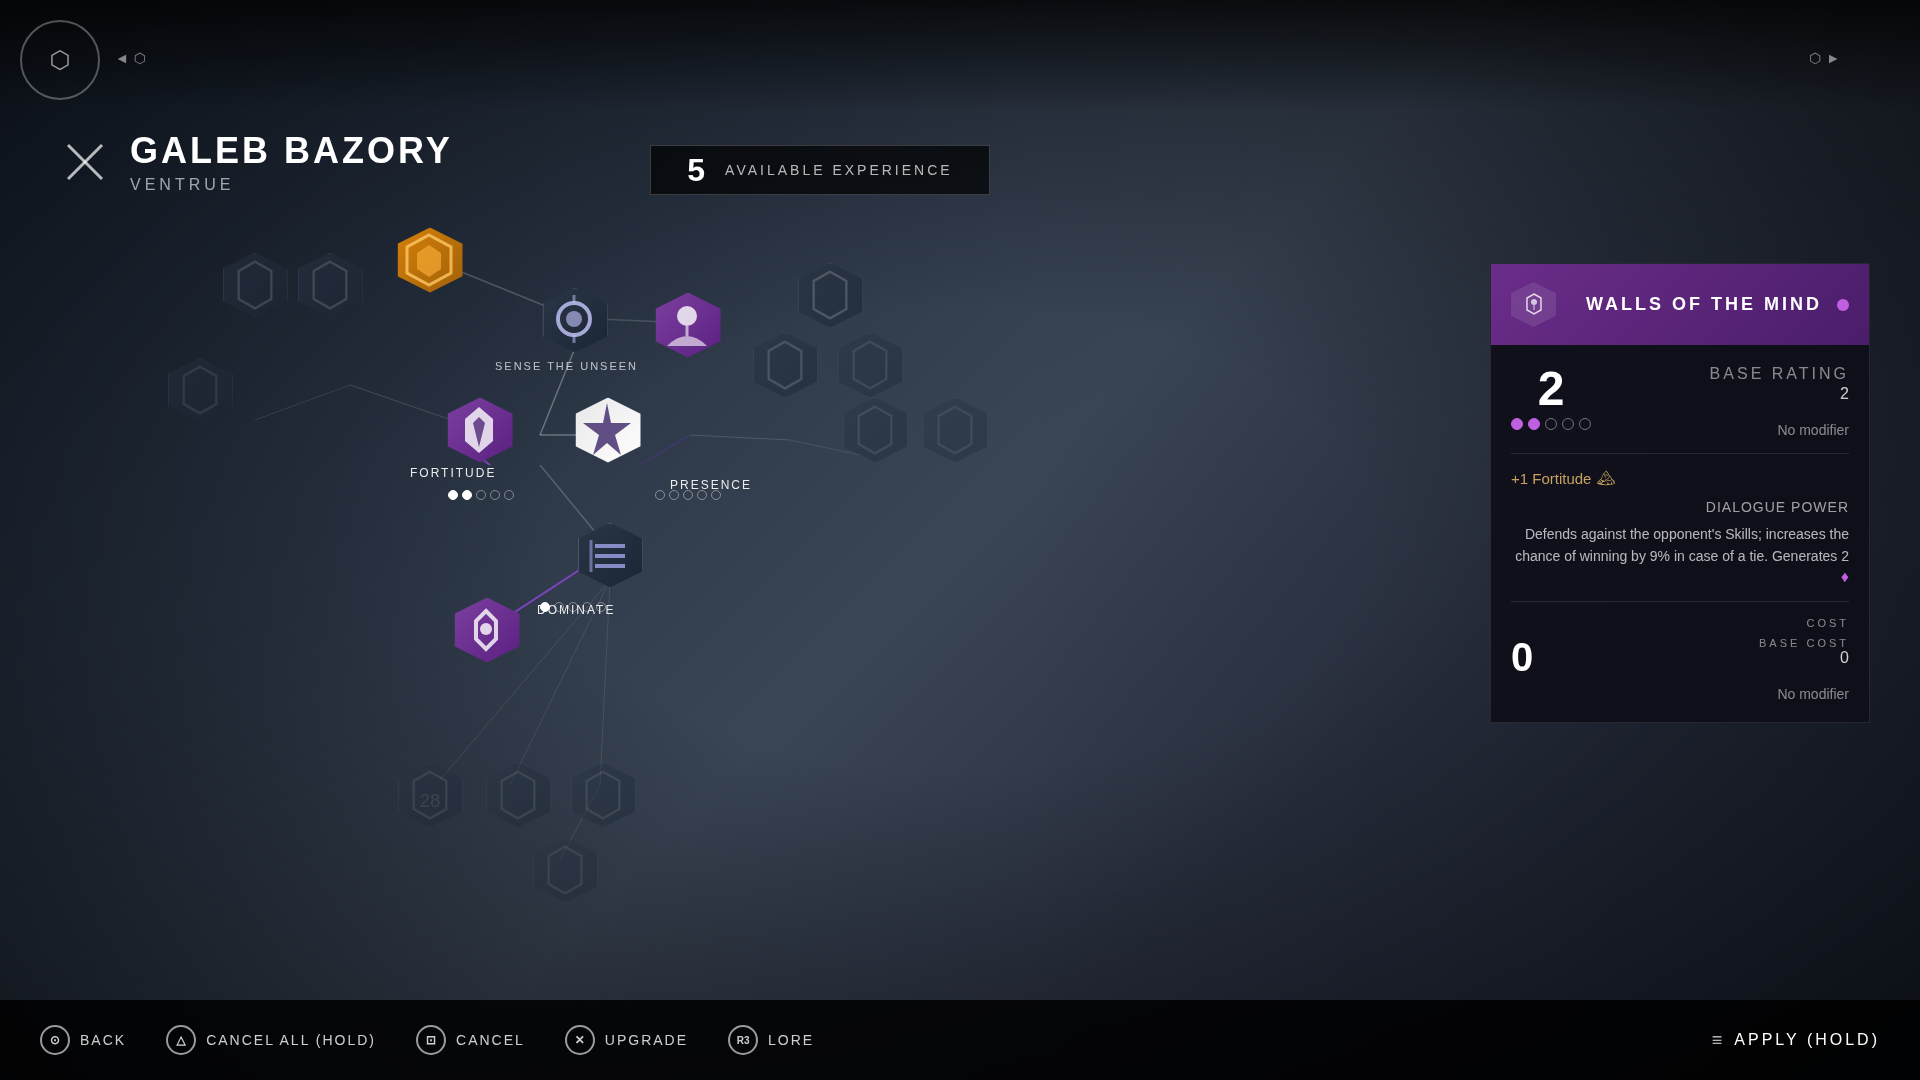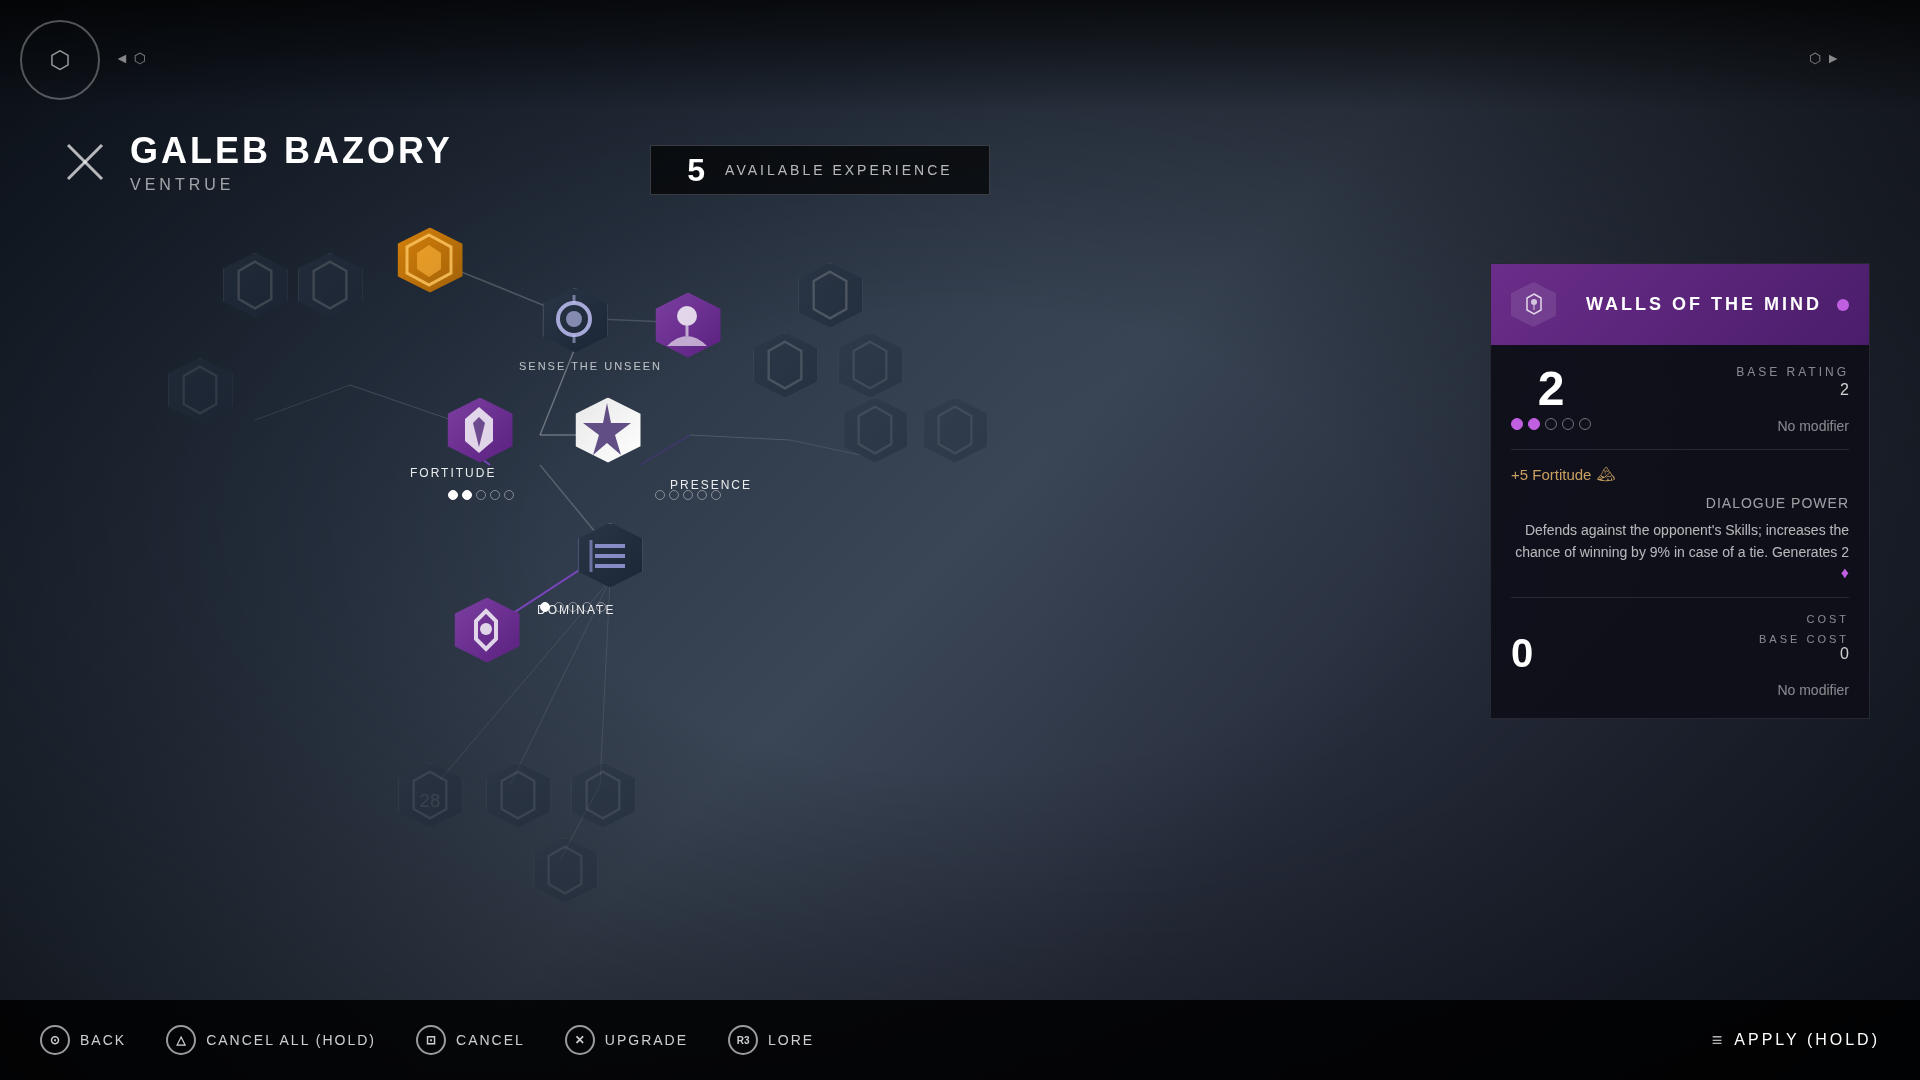--- a/index.html
+++ b/index.html
@@ -341,21 +341,21 @@
     .rating-dot-filled {
       background: #c060e0;
       border-color: #c060e0;
     }
 
     .panel-rating-right {
       flex: 1;
     }
 
     .base-rating-label {
-      font-size: 12px;
+      font-size: 16px;
       letter-spacing: 3px;
       color: rgba(255,255,255,0.5);
       text-transform: uppercase;
     }
 
     .base-rating-value {
       font-size: 16px;
       color: rgba(255,255,255,0.8);
       margin-top: 2px;
     }
@@ -503,21 +503,20 @@
       font-size: 16px;
       letter-spacing: 3px;
       text-transform: uppercase;
       color: white;
     }
 
     
     .label-sense {
       top: 133px;
       left: 437px;
-      margin-left: 24px;
     }
 
     .node-pos-orange {
       top: 25px;
       left: 295px;
     }
 
     
     .dim1 { top: 50px; left: 120px; }
     .dim2 { top: 50px; left: 195px; }
@@ -841,21 +840,21 @@
       <div class="panel-rating-right">
         <div class="base-rating-label">BASE RATING</div>
         <div class="base-rating-value">2</div>
         <div class="panel-modifier">No modifier</div>
       </div>
     </div>
 
     <div class="panel-divider"></div>
 
     <div class="fortitude-bonus">
-      <span>+5 Fortitude</span>
+      <span>+1 Fortitude</span>
       <span>🏔</span>
     </div>
 
     <div class="power-type">Dialogue power</div>
     <div class="power-desc">Defends against the opponent's Skills; increases the chance of winning by 9% in case of a tie. Generates 2</div>
     <span class="purple-gem">♦</span>
 
     <div class="cost-section">
       <div class="cost-label">COST</div>
       <div class="cost-row">

